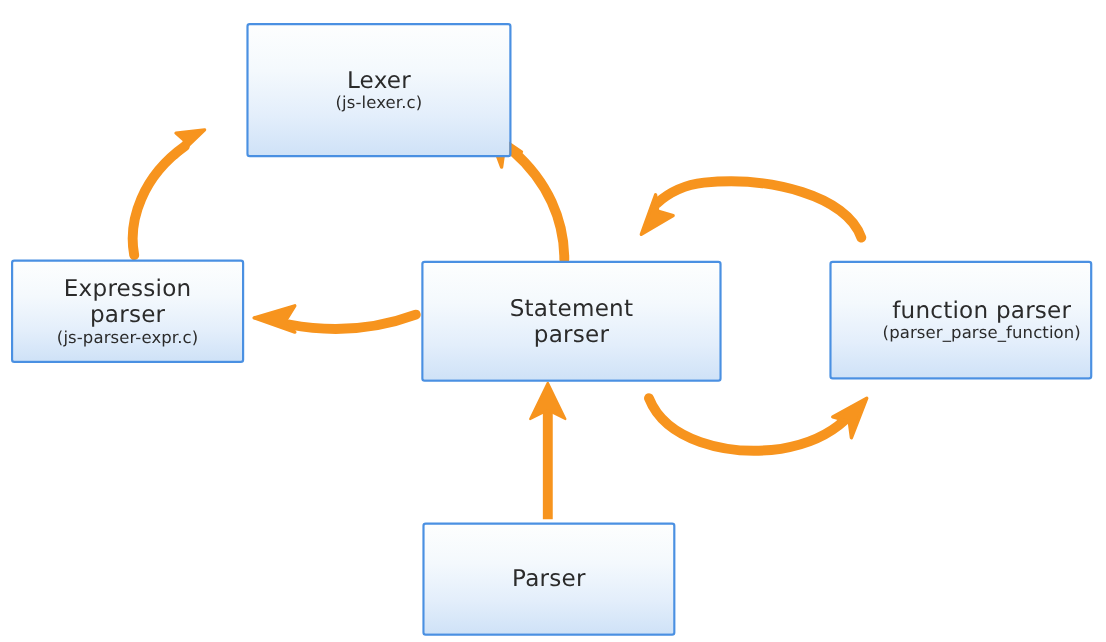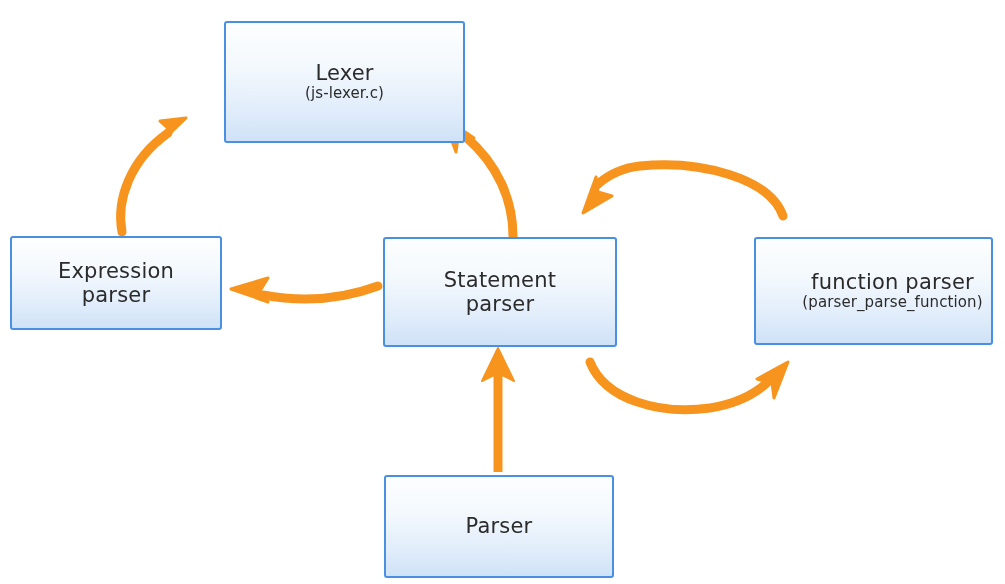--- a/index.html
+++ b/index.html
@@ -45,21 +45,21 @@
   }
   .node .title2 {
     font-size: 21px;
     letter-spacing: 0.2px;
     white-space: nowrap;
   }
 
   
   #node-lexer        { left: 196px; top: 21px;   width: 241px; height: 122px; margin-left: 28px; }
   #node-expression   { left: 10px;  top: 236px; width: 212px; height: 94px; }
-  #node-statement    { left: 383px; top: 237px; width: 234px; height: 110px; }
+  #node-statement    { left: 383px; top: 237px; width: 273px; height: 110px; }
   #node-function     { left: 754px; top: 237px; width: 239px; height: 108px; padding-left: 40px; }
   #node-parser       { left: 384px; top: 475px; width: 230px; height: 103px; }
 
   #arrow-layer {
     position: absolute;
     left: 0;
     top: 0;
     width: 1005px;
     height: 584px;
     pointer-events: none;
@@ -104,20 +104,21 @@
   </svg>
 
   <div class="node" id="node-lexer">
     <div class="title">Lexer</div>
     <div class="sub">(js-lexer.c)</div>
   </div>
 
   <div class="node" id="node-expression">
     <div class="title">Expression</div>
     <div class="title2">parser</div>
+    <div class="sub">(js-parser-expr.c)</div>
   </div>
 
   <div class="node" id="node-statement">
     <div class="title">Statement</div>
     <div class="title2">parser</div>
   </div>
 
   <div class="node" id="node-function">
     <div class="title">function parser</div>
     <div class="sub">(parser_parse_function)</div>

